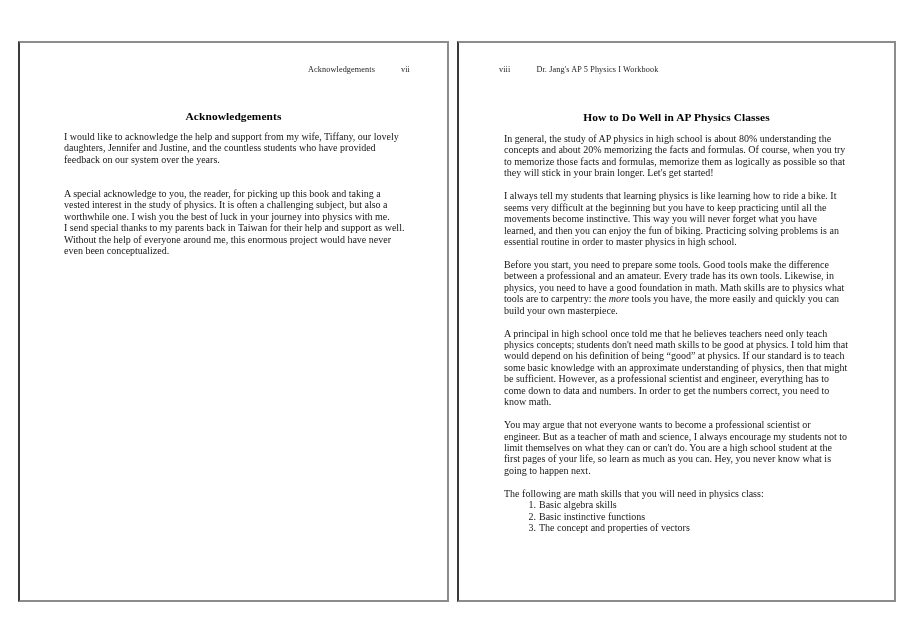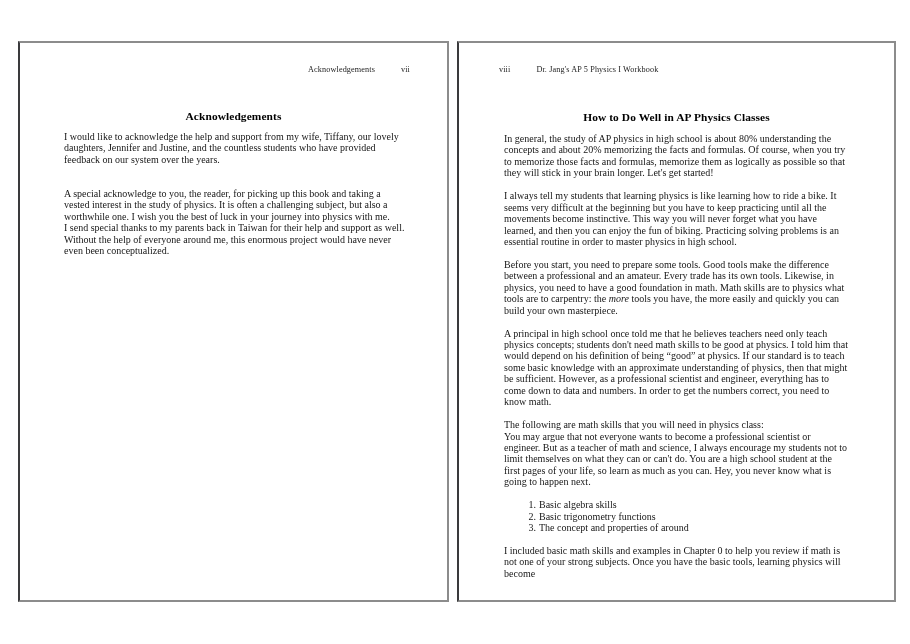--- a/index.html
+++ b/index.html
@@ -150,30 +150,29 @@
       <div class="column" id="col-right">
 
         <p class="para">In general, the study of AP physics in high school is about 80% understanding the concepts and about 20% memorizing the facts and formulas. Of course, when you try to memorize those facts and formulas, memorize them as logically as possible so that they will stick in your brain longer. Let's get started!</p>
 
         <p class="para">I always tell my students that learning physics is like learning how to ride a bike. It seems very difficult at the beginning but you have to keep practicing until all the movements become instinctive. This way you will never forget what you have learned, and then you can enjoy the fun of biking. Practicing solving problems is an essential routine in order to master physics in high school.</p>
 
         <p class="para"><span>Before you start, you need to prepare some tools. Good tools make the difference between a professional and an amateur. Every trade has its own tools. Likewise, in physics, you need to have a good foundation in math. Math skills are to physics what tools are to carpentry: the </span><em>more</em><span> tools you have, the more easily and quickly you can build your own masterpiece.</span></p>
 
         <p class="para">A principal in high school once told me that he believes teachers need only teach physics concepts; students don't need math skills to be good at physics. I told him that would depend on his definition of being “good” at physics. If our standard is to teach some basic knowledge with an approximate understanding of physics, then that might be sufficient. However, as a professional scientist and engineer, everything has to come down to data and numbers. In order to get the numbers correct, you need to know math.</p>
 
+        <p class="para">You may argue that not everyone wants to become a professional scientist or engineer. But as a teacher of math and science, I always encourage my students not to limit themselves on what they can or can't do. You are a high school student at the first pages of your life, so learn as much as you can. Hey, you never know what is going to happen next.</p>
+
         <p class="para tight">The following are math skills that you will need in physics class:</p>
-
-        <p class="para">You may argue that not everyone wants to become a professional scientist or engineer. But as a teacher of math and science, I always encourage my students not to limit themselves on what they can or can't do. You are a high school student at the first pages of your life, so learn as much as you can. Hey, you never know what is going to happen next.</p>
 
         <ol class="mathlist">
           <li><span class="num">1.</span><span>Basic algebra skills</span></li>
-          <li><span class="num">2.</span><span>Basic trigonometry functions</span></li>
-          <li><span class="num">3.</span><span>The concept and properties of around</span></li>
+          <li><span class="num">2.</span><span>Basic instinctive functions</span></li>
+          <li><span class="num">3.</span><span>The concept and properties of vectors</span></li>
         </ol>
 
-        <p class="para tight">I included basic math skills and examples in Chapter 0 to help you review if math is not one of your strong subjects. Once you have the basic tools, learning physics will become</p>
 
       </div>
 
     </div>
   </div>
 
 </div>
 
 </body></html>

